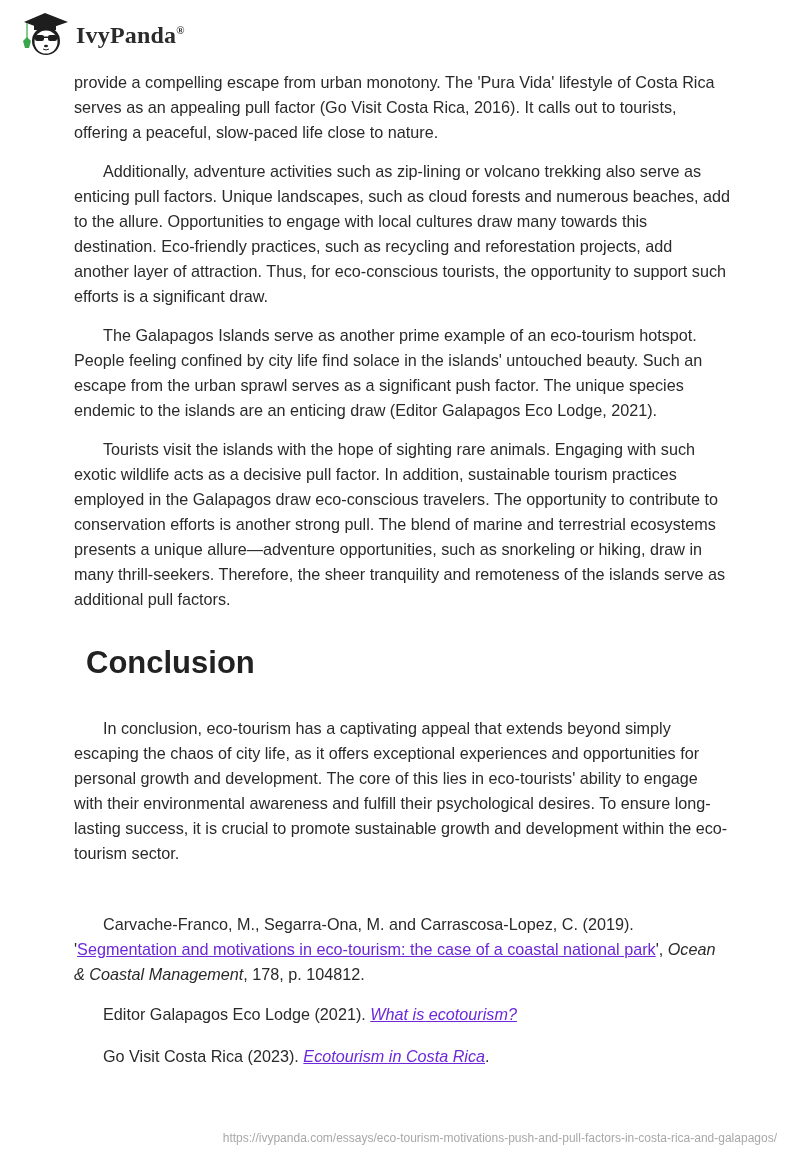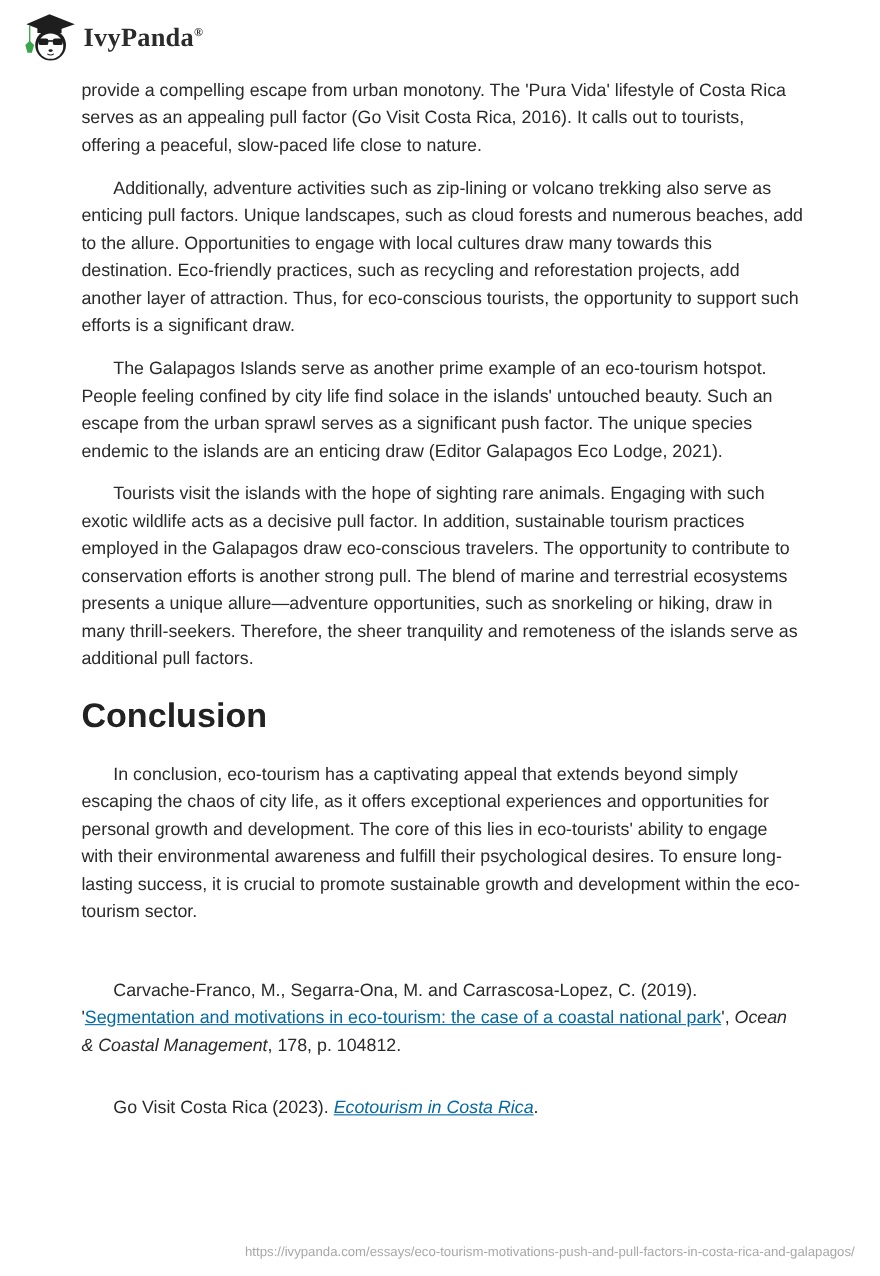--- a/index.html
+++ b/index.html
@@ -65,28 +65,28 @@
       margin: 0;
       font-size: 16.2px;
       line-height: 25px;
       color: #2a2a2a;
     }
     p.indent {
       text-indent: 29px;
     }
     .para-gap { height: 14px; }
     h2 {
-      margin: 0;
+      margin: 12px;
       font-size: 31px;
       font-weight: bold;
       color: #222222;
       line-height: 38px;
     }
     a.ref-link {
-      color: #0369a1;
+      color: #6d28d9;
     }
     .ref {
       font-size: 16.2px;
       line-height: 25px;
       color: #2a2a2a;
     }
     .footer-url {
       position: absolute;
       right: 23px;
       top: 1131px;
@@ -134,17 +134,18 @@
   <div style="height:20px"></div>
   <h2>Conclusion</h2>
   <div style="height:22px"></div>
   <p class="indent">In conclusion, eco-tourism has a captivating appeal that extends beyond simply escaping the chaos of city life, as it offers exceptional experiences and opportunities for personal growth and development. The core of this lies in eco-tourists' ability to engage with their environmental awareness and fulfill their psychological desires. To ensure long-lasting success, it is crucial to promote sustainable growth and development within the eco-tourism sector.</p>
 
   <div style="height:24px"></div>
   <div style="height:22px"></div>
 
   <p class="indent ref"><span>Carvache-Franco, M., Segarra-Ona, M. and Carrascosa-Lopez, C. (2019). '</span><a class="ref-link" href="#">Segmentation and motivations in eco-tourism: the case of a coastal national park</a><span>', </span><em>Ocean &amp; Coastal Management</em><span>, 178, p. 104812.</span></p>
   <div class="para-gap" style="height:15px"></div>
+  <p class="indent ref"><span>Editor Galapagos Eco Lodge (2021). </span><em><a class="ref-link" href="#">What is ecotourism?</a></em><span></span></p>
   <div class="para-gap" style="height:17px"></div>
   <p class="indent ref"><span>Go Visit Costa Rica (2023). </span><em><a class="ref-link" href="#">Ecotourism in Costa Rica</a></em><span>.</span></p>
 </div>
 
 <div class="footer-url">https://ivypanda.com/essays/eco-tourism-motivations-push-and-pull-factors-in-costa-rica-and-galapagos/</div>
 
 </body></html>

